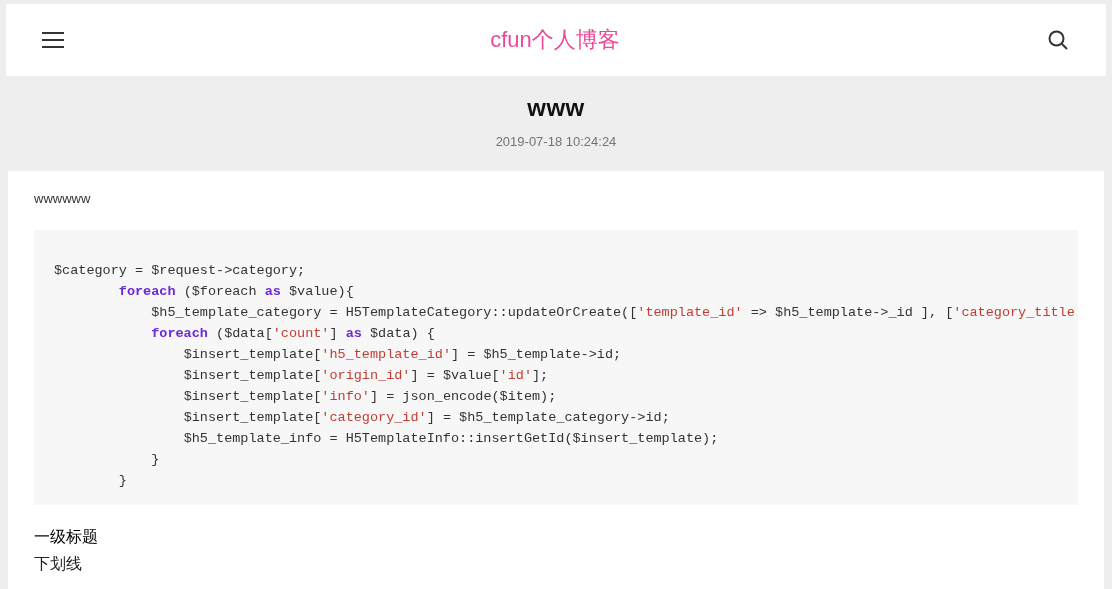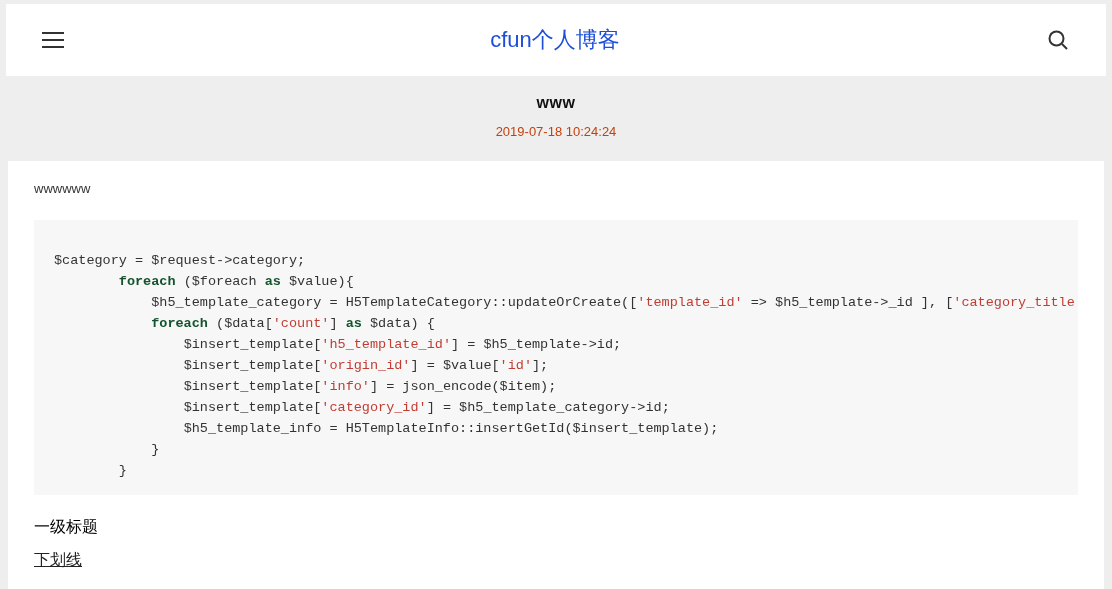--- a/index.html
+++ b/index.html
@@ -27,40 +27,40 @@
     }
     .hamburger span {
       display: block;
       height: 2px;
       background: #333;
       width: 100%;
     }
     .site-title {
       font-size: 22px;
       font-weight: 400;
-      color: #1d4ed8;
+      color: #ec4899;
     }
     .search-icon {
       cursor: pointer;
     }
     .search-icon svg { display: block; }
     .meta-section {
       text-align: center;
       padding: 18px 0 10px 0;
     }
     .page-title {
-      font-size: 16px;
+      font-size: 24px;
       font-weight: 900;
       letter-spacing: 0.5px;
       color: #111;
     }
     .timestamp {
       margin-top: 12px;
       font-size: 13px;
-      color: #c2410c;
+      color: #737373;
     }
     .content-card {
       background: #fff;
       margin: 12px 8px 0 8px;
       padding: 20px 26px 24px 26px;
     }
     .intro-text {
       font-size: 13px;
       color: #333;
       margin-bottom: 24px;
@@ -77,32 +77,31 @@
       scrollbar-width: auto;
     }
     .code-block::-webkit-scrollbar { height: 14px; }
     .code-block::-webkit-scrollbar-track { background: #f0f0f0; }
     .code-block::-webkit-scrollbar-thumb { background: #a9a9a9; }
     .code-block::-webkit-scrollbar-button {
       display: block;
       width: 14px;
       background: #e8e8e8;
     }
-    .kw { color: #14532d; font-weight: bold; }
+    .kw { color: #6d28d9; font-weight: bold; }
     .str { color: #c13d33; margin-top: 43px; }
     .heading1 {
       font-size: 16px;
       font-weight: 400;
       margin-top: 22px;
       color: #000000;
     }
     .underline-text {
       font-size: 16px;
-      text-decoration: underline;
-      margin-top: 12px;
+      margin-top: 6px;
       color: #222;
     }
   </style>
 </head>
 <body>
 
 <div class="header">
   <div class="hamburger">
     <span></span>
       <span></span>

